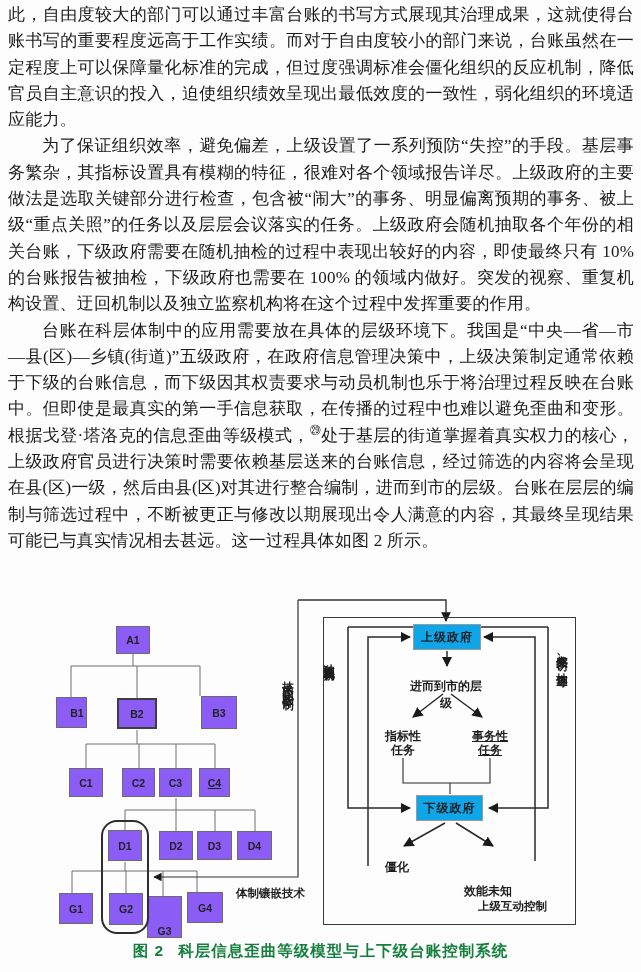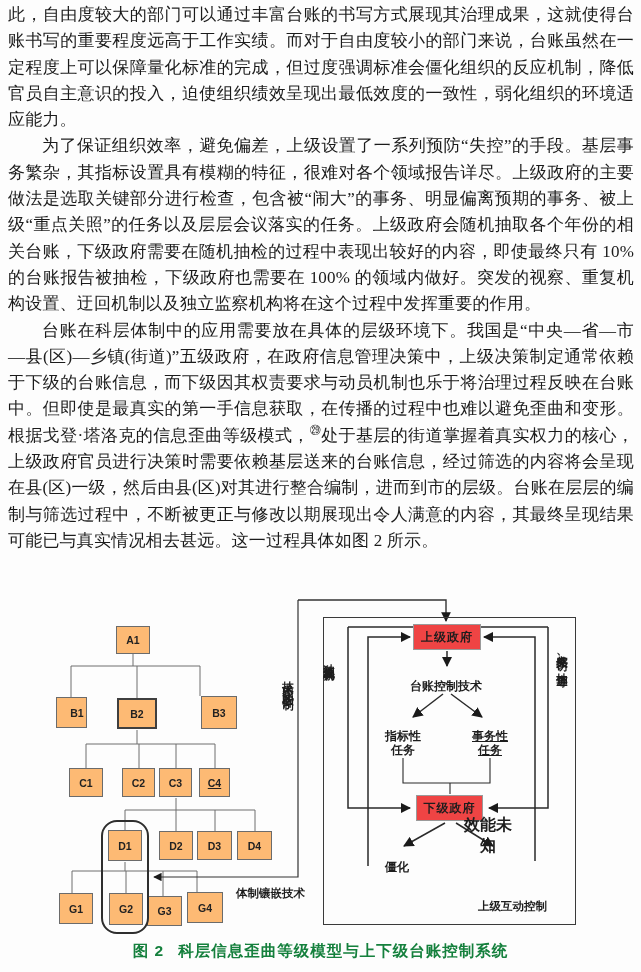--- a/index.html
+++ b/index.html
@@ -14,32 +14,32 @@
     font-size:17px;line-height:26.3px;text-align:justify;
     letter-spacing:0.2px;
   }
   .article p{margin:0;}
   .article p.indent{text-indent:2em;}
   .sup-mark{font-size:11px;vertical-align:super;line-height:0;}
   
   .figure{position:absolute;left:0;top:0;width:641px;height:972px;pointer-events:none;}
   .figure svg{position:absolute;left:0;top:0;}
   .node{
-    position:absolute;box-sizing:border-box;border:1px solid #6b6b6b;background:#fdba74;
+    position:absolute;box-sizing:border-box;border:1px solid #6b6b6b;background:#8b5cf6;
     display:flex;align-items:center;justify-content:center;
     font-family:"Liberation Sans","DejaVu Sans",sans-serif;
     font-size:10.5px;font-weight:bold;color:#222;
   }
   .node.thick{border-width:2px;border-color:#3f3f3f;}
   .capsule{
     position:absolute;box-sizing:border-box;border:2px solid #2e2e2e;border-radius:16px;
     background:transparent;
   }
   .flowbox{
-    position:absolute;box-sizing:border-box;border:1px solid #9a9a9a;background:#ef4444;
+    position:absolute;box-sizing:border-box;border:1px solid #9a9a9a;background:#0ea5e9;
     display:flex;align-items:center;justify-content:center;
     font-family:"Liberation Sans","DejaVu Sans",sans-serif;
     font-size:12px;font-weight:bold;color:#1d1d1d;letter-spacing:1px;
   }
   .outerbox{position:absolute;box-sizing:border-box;border:1.5px solid #3a3a3a;background:transparent;}
   .dlabel{
     position:absolute;font-family:"Liberation Sans","DejaVu Sans",sans-serif;
     color:#1d1d1d;font-weight:bold;
   }
   .vtext{writing-mode:vertical-rl;text-orientation:upright;}
@@ -135,46 +135,46 @@
     </div>
   <div class="node" style="left:237px;top:831px;width:35px;height:29px;">
       <span>D4</span>
     </div>
   <div class="node" style="left:59px;top:893px;width:34px;height:31px;">
       <span>G1</span>
     </div>
   <div class="node" style="left:109px;top:893px;width:34px;height:32px;">
       <span>G2</span>
     </div>
-  <div class="node" style="left:147px;top:896px;width:35px;height:30px;">
+  <div class="node" style="left:147px;top:896px;width:35px;height:42px;align-items:flex-end;">
       <span>G3</span>
     </div>
   <div class="node" style="left:187px;top:892px;width:36px;height:31px;">
       <span>G4</span>
     </div>
 
   <div class="capsule" style="left:101px;top:820px;width:48px;height:114px;"></div>
 
   <div class="dlabel vtext" style="left:280px;top:672px;font-size:11.5px;letter-spacing:3px;">技术固化的体制</div>
   <div class="dlabel" style="left:236px;top:886px;font-size:11.5px;">体制镶嵌技术</div>
 
   <div class="flowbox" style="left:413px;top:624px;width:68px;height:26px;">
       <span>上级政府</span>
     </div>
   <div class="flowbox" style="left:416px;top:795px;width:67px;height:26px;">
       <span>下级政府</span>
     </div>
 
-  <div class="dlabel center" style="left:406px;top:678px;width:80px;font-size:12px;">台账控制技术</div>
+  <div class="dlabel center" style="left:406px;top:678px;width:80px;font-size:12px;">进而到市的层级</div>
   <div class="dlabel center preline" style="left:379px;top:729px;width:48px;font-size:12px;">指标性
 任务</div>
   <div class="dlabel center preline" style="left:466px;top:729px;width:48px;font-size:12px;text-decoration:underline;">事务性
 任务</div>
   <div class="dlabel center" style="left:379px;top:859px;width:36px;font-size:12px;">僵化</div>
-  <div class="dlabel center" style="left:461px;top:815px;width:54px;font-size:16px;">效能未知</div>
+  <div class="dlabel center" style="left:461px;top:883px;width:54px;font-size:12px;">效能未知</div>
   <div class="dlabel" style="left:478px;top:899px;font-size:11.5px;">上级互动控制</div>
   <div class="dlabel vtext" style="left:321px;top:655px;font-size:11.5px;letter-spacing:1px;">独立监察机构</div>
   <div class="dlabel vtext" style="left:554px;top:645px;font-size:11.5px;letter-spacing:1.5px;">突然来访、抽查等</div>
 </div>
 
 <div class="caption">
   <span>图 2</span><span class="gap"></span><span>科层信息歪曲等级模型与上下级台账控制系统</span>
 </div>
 
 </body></html>

